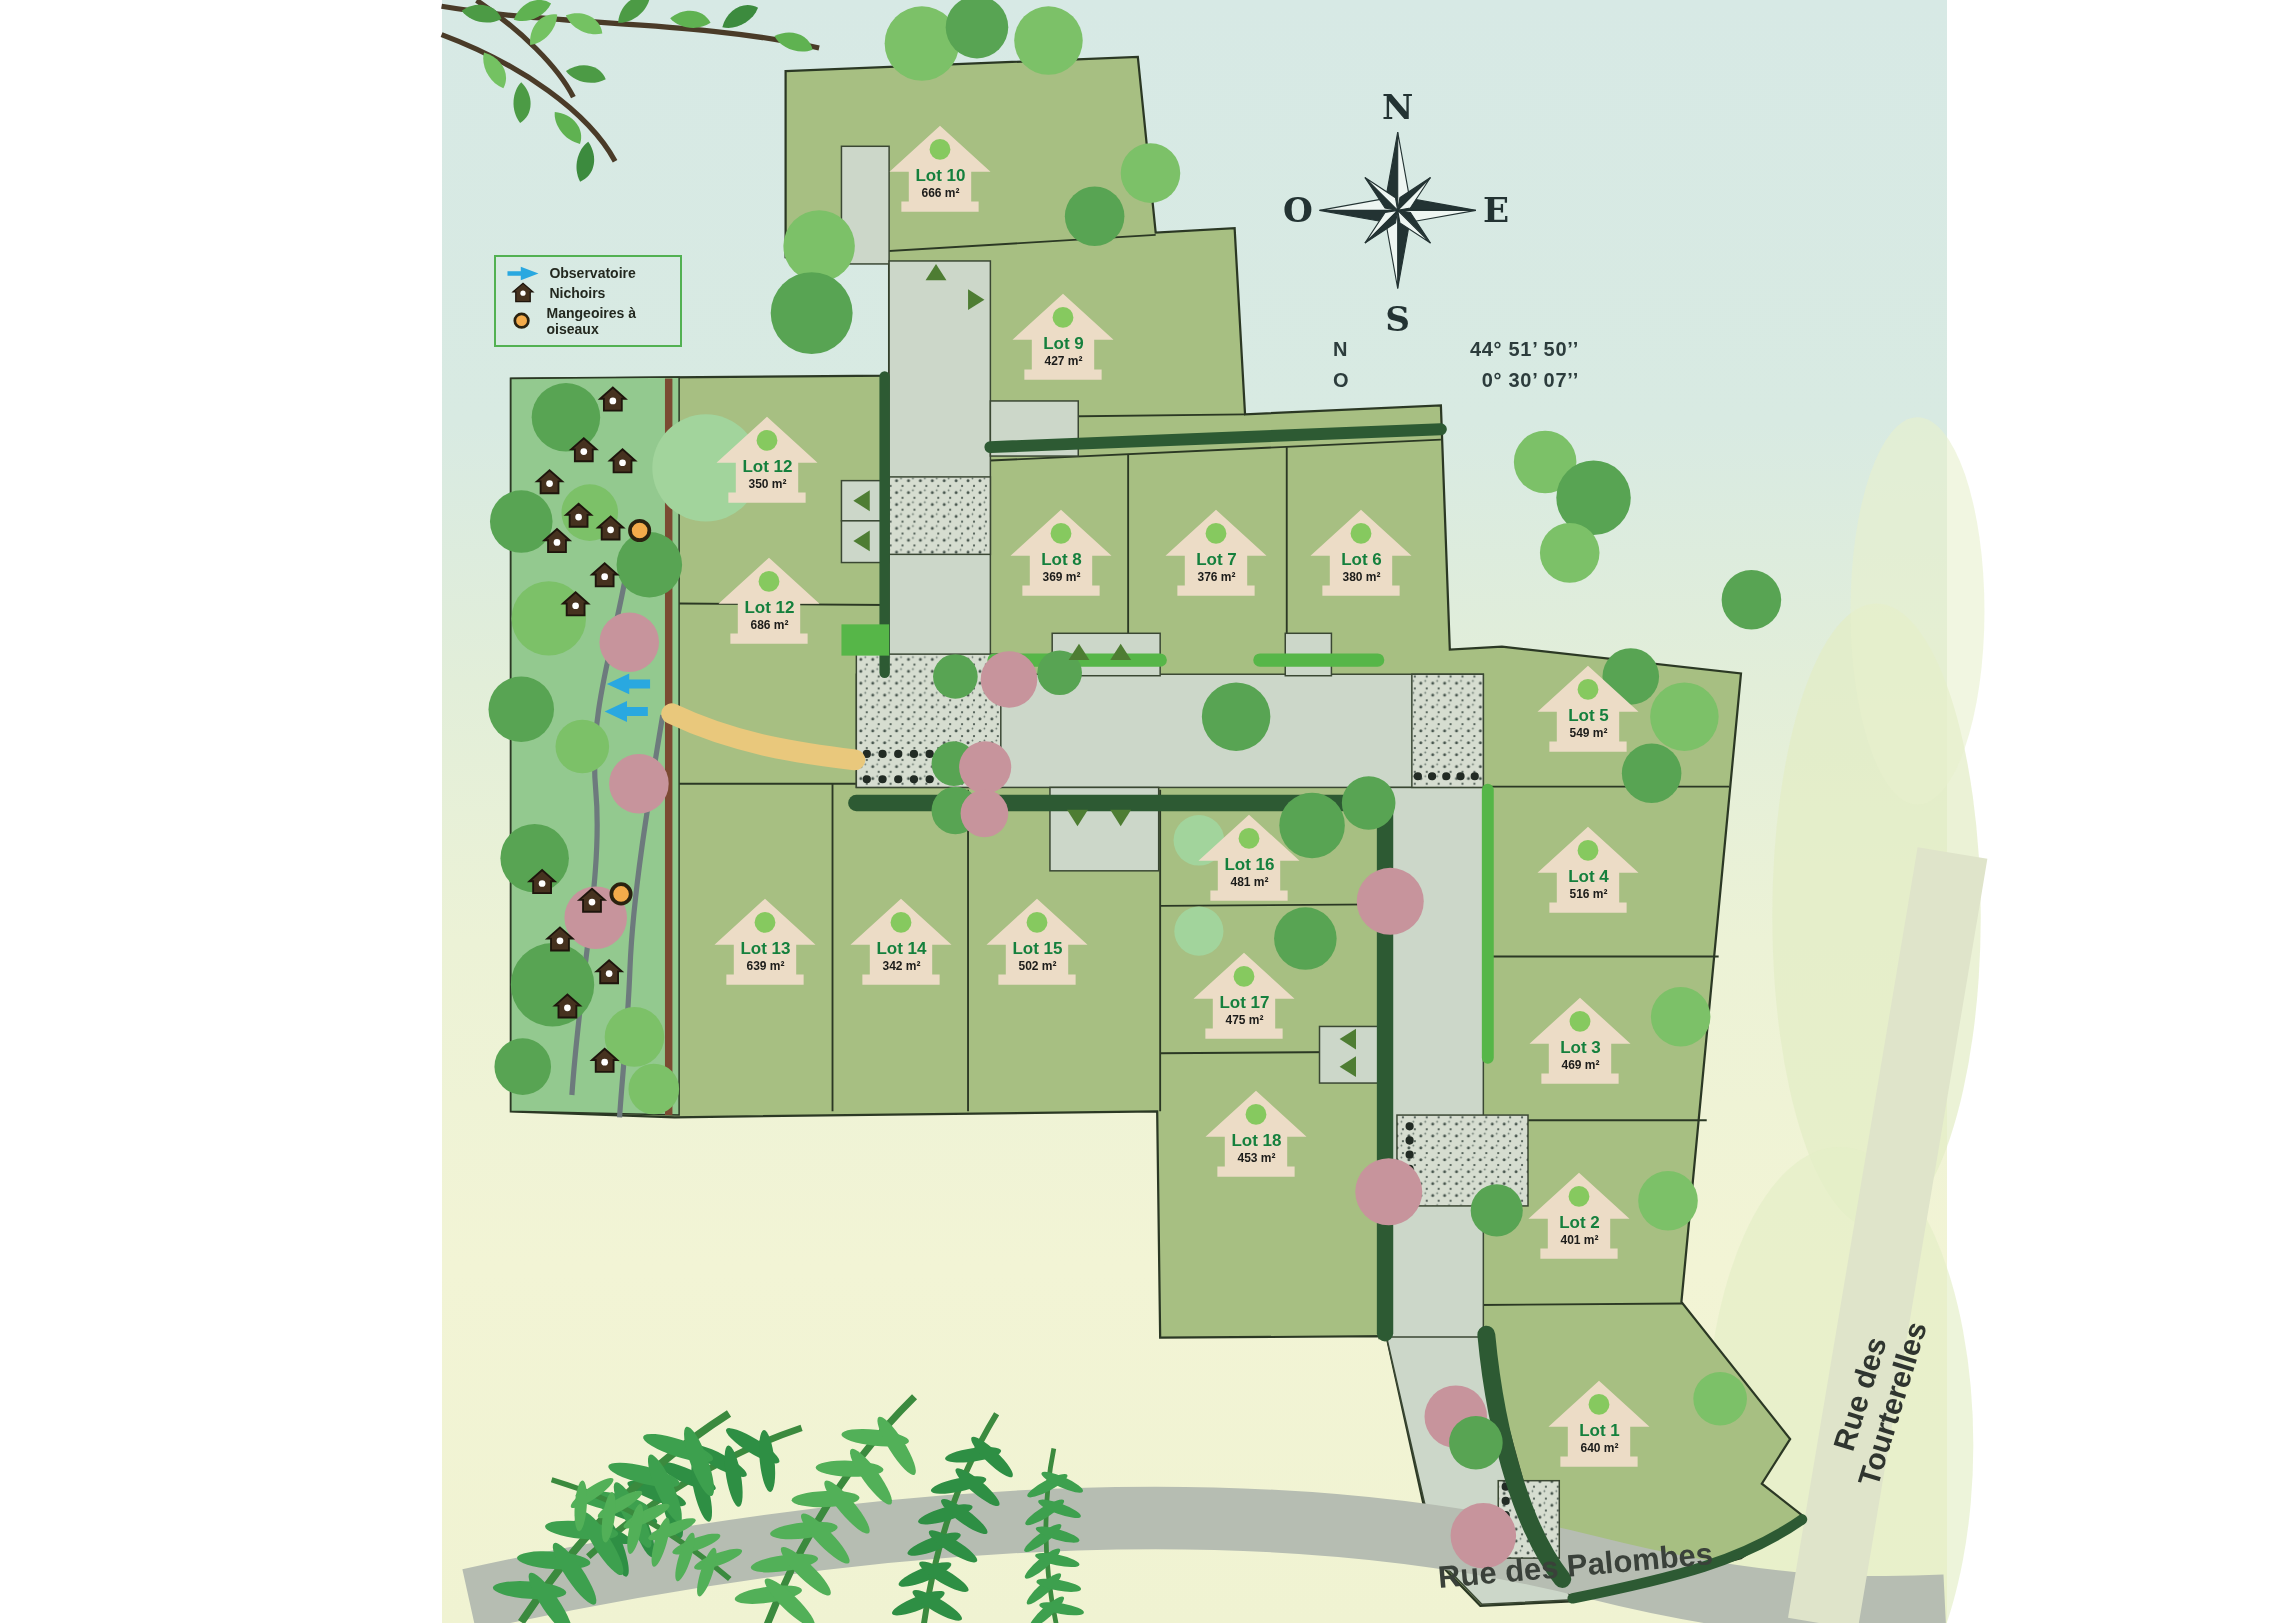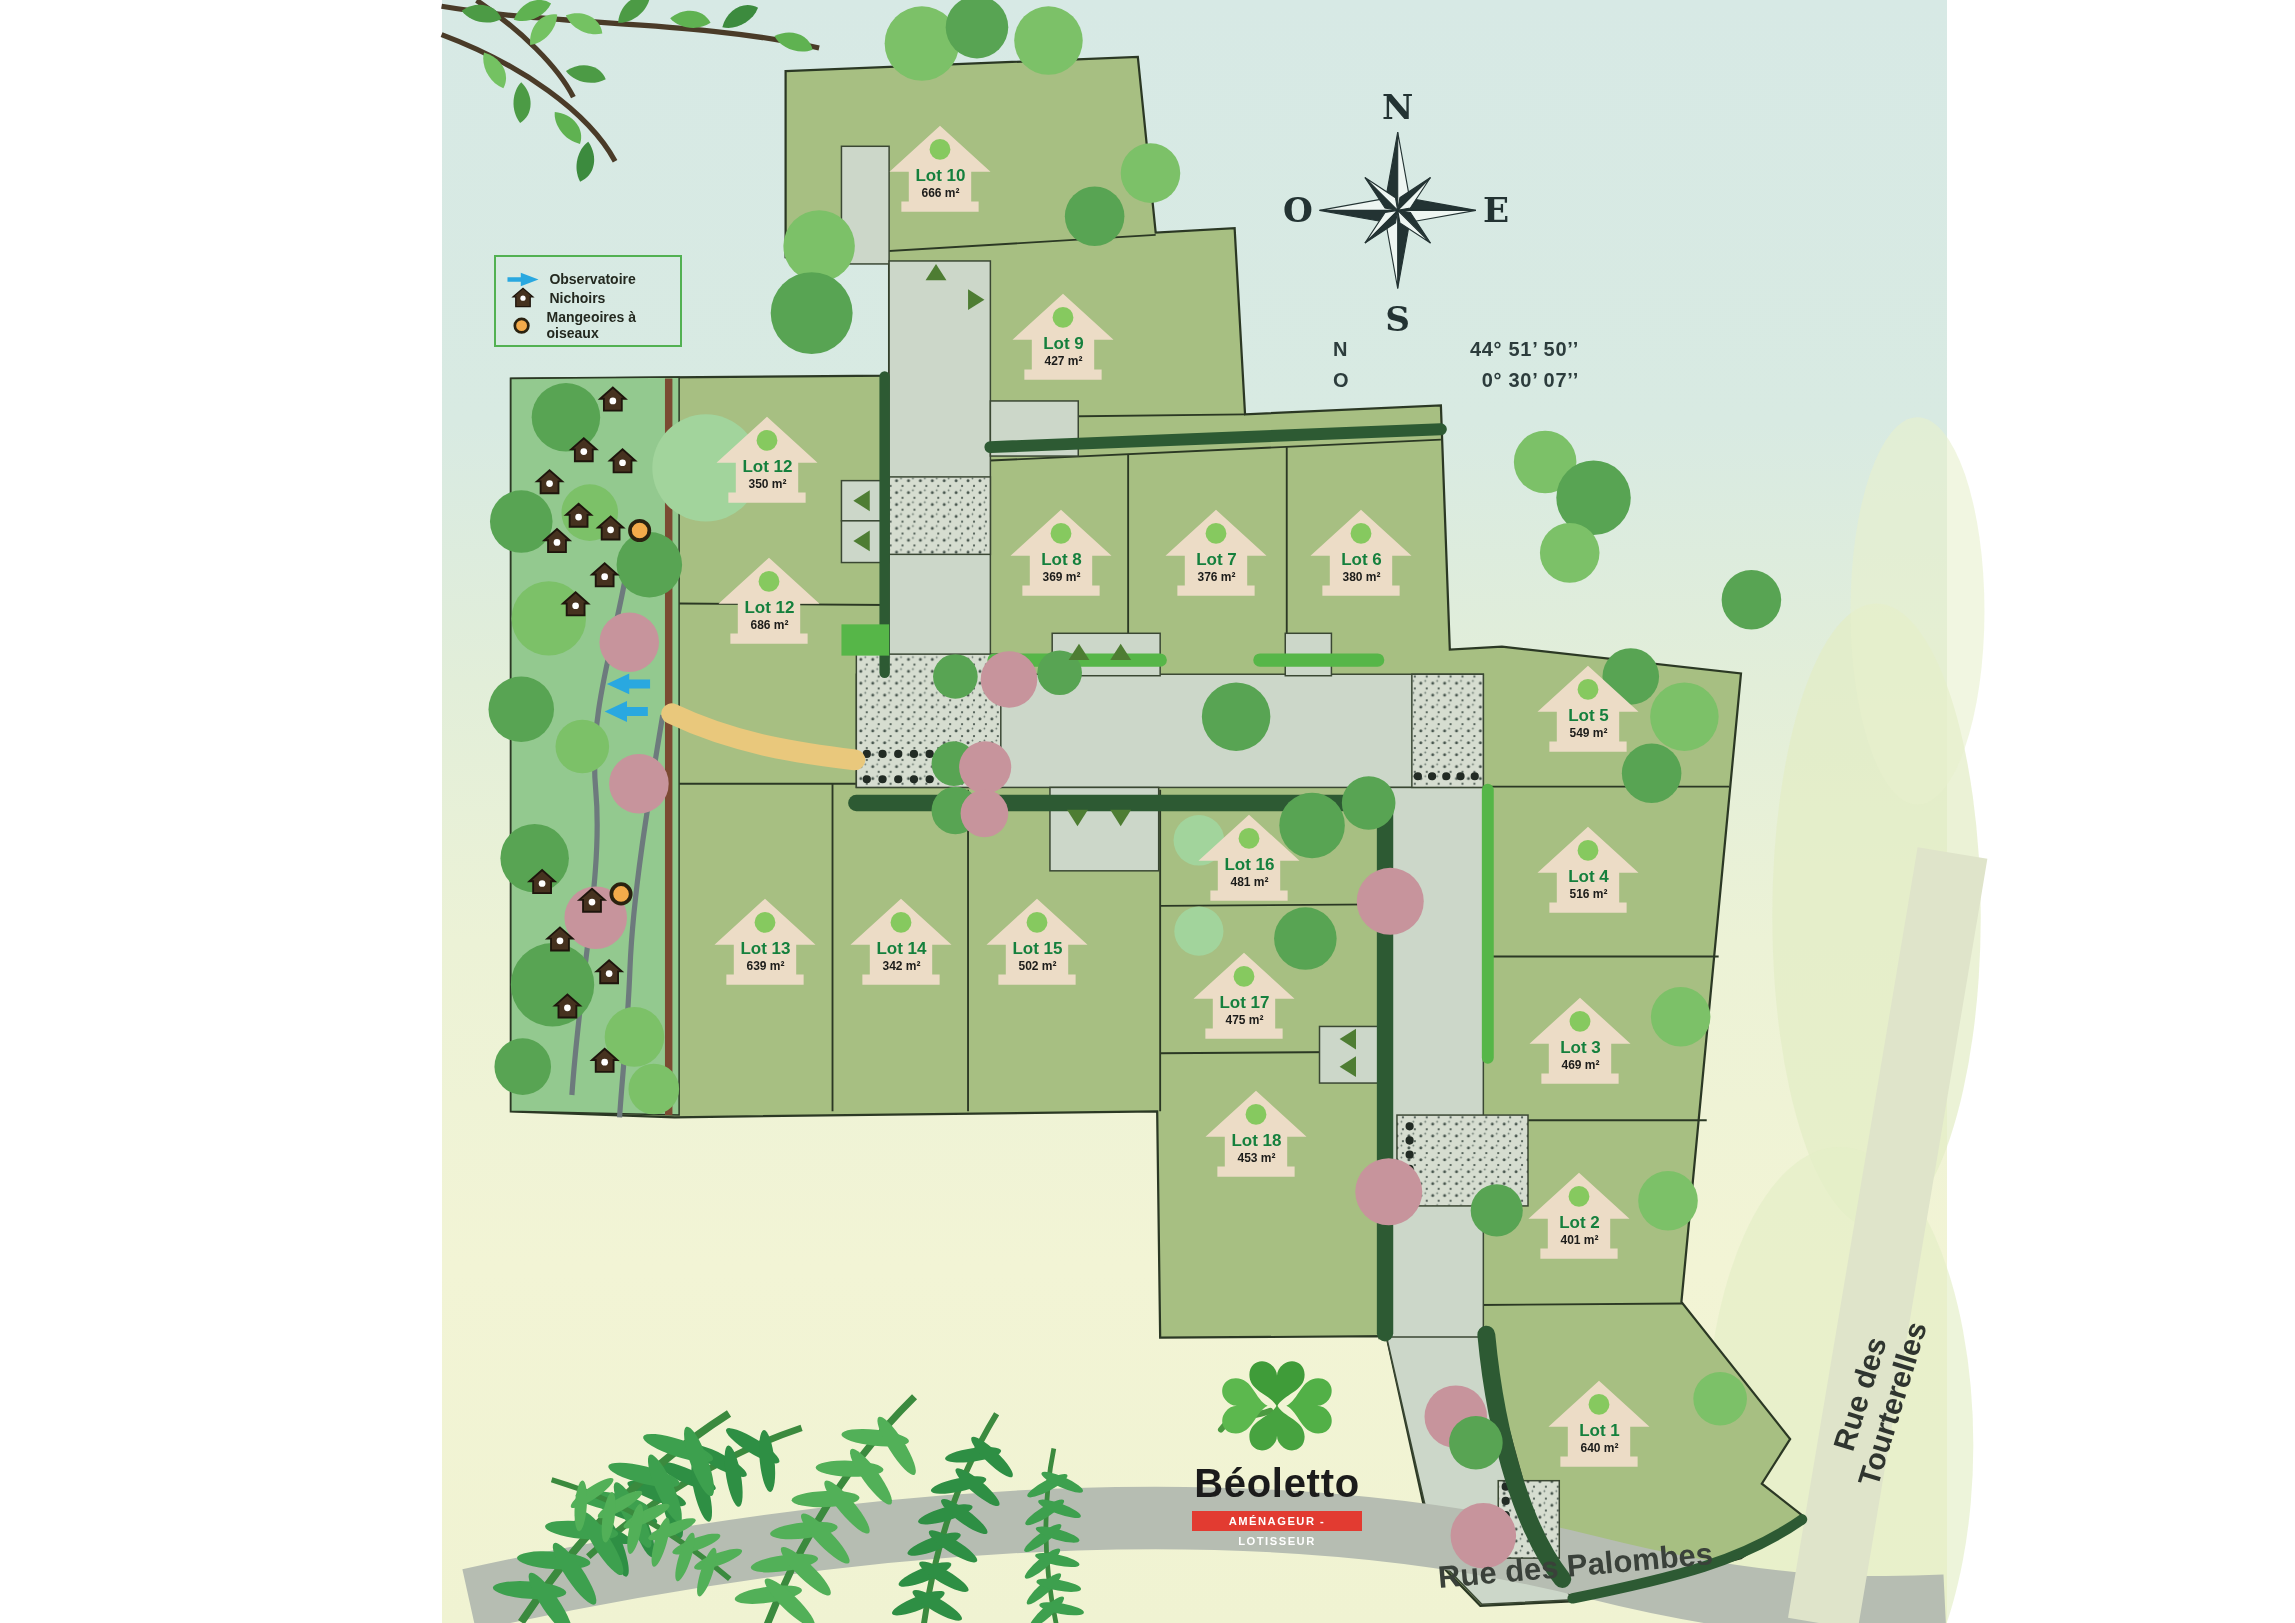--- a/index.html
+++ b/index.html
@@ -6,21 +6,21 @@
   body{font-family:"Liberation Sans", sans-serif;}
   #stage{position:relative;width:2295px;height:1624px;overflow:hidden;background:#ffffff;}
   #canvas{position:absolute;left:442px;top:0;width:1505px;height:1624px;
     background:linear-gradient(180deg,#d7e9e5 0%,#d8eae2 26%,#e2eed9 42%,#ecf2d6 58%,#f2f4d5 78%,#f0f3d2 100%);}
   #mapsvg{position:absolute;left:0;top:0;width:2295px;height:1624px;}
   
   .tA{fill:#58a453;} .tB{fill:#7cc168;} .tC{fill:#a2d49c;} .tP{fill:#c7949c;}
   .fstem{stroke:#3b8a3e;fill:none;stroke-width:4;}
   
   #legend{position:absolute;left:494px;top:255px;width:188px;height:92px;border:2.2px solid #52b152;
-    display:flex;flex-direction:column;justify-content:space-evenly;padding:14px 0;box-sizing:border-box;}
+    display:flex;flex-direction:column;justify-content:space-evenly;padding:8px 0;box-sizing:border-box;}
   .lrow{display:flex;align-items:center;gap:9px;padding-left:10.4px;}
   .lrow .txt{font-size:14px;font-weight:bold;color:#23281f;}
   
   #coords{position:absolute;left:1333px;top:334px;width:246px;color:#2c3c3c;font-weight:bold;font-size:20px;line-height:30.5px;letter-spacing:0.7px;}
   .crow{display:flex;}
   .crow .cl{width:39px;}
   .crow .cv{flex:1;text-align:right;}
   
   .marker{position:absolute;width:127px;height:95px;cursor:pointer;}
   .marker svg{position:absolute;left:11.2px;top:0;width:104px;height:94px;}
@@ -487,25 +487,14 @@
         <path d="M70,2 L138,64 L112,64 L112,104 L122,104 L122,118 L18,118 L18,104 L28,104 L28,64 L2,64 Z" fill="#ecdcc6"></path>
         <circle cx="70" cy="34" r="14" fill="#86c95f"></circle>
       </svg>
     <div class="lot-label">Lot 18</div>
     <div class="lot-area">453 m²</div>
   </div>
 
   <div class="street" id="street-palombes">Rue des Palombes</div>
   <div class="street" id="street-tourterelles">Rue des Tourterelles</div>
 
-  <div id="logo">
-    <svg id="cloversvg" viewBox="-75 -68 150 140">
-      <path d="M-8,6 C-34,16 -52,8 -66,28" stroke="#4b9a40" stroke-width="7" fill="none" stroke-linecap="round"></path>
-      <use href="#cloverleaf" transform="translate(0,6) rotate(0) scale(1.25)" fill="#3f9c39"></use>
-      <use href="#cloverleaf" transform="translate(6,0) rotate(90) scale(1.25)" fill="#52b047"></use>
-      <use href="#cloverleaf" transform="translate(0,-6) rotate(180) scale(1.25)" fill="#47a340"></use>
-      <use href="#cloverleaf" transform="translate(-6,0) rotate(270) scale(1.25)" fill="#5cb84e"></use>
-    </svg>
-    <div class="brand">Béoletto</div>
-    <div class="banner">AMÉNAGEUR - LOTISSEUR</div>
-  </div>
 </div>
 
 
 </body></html>

